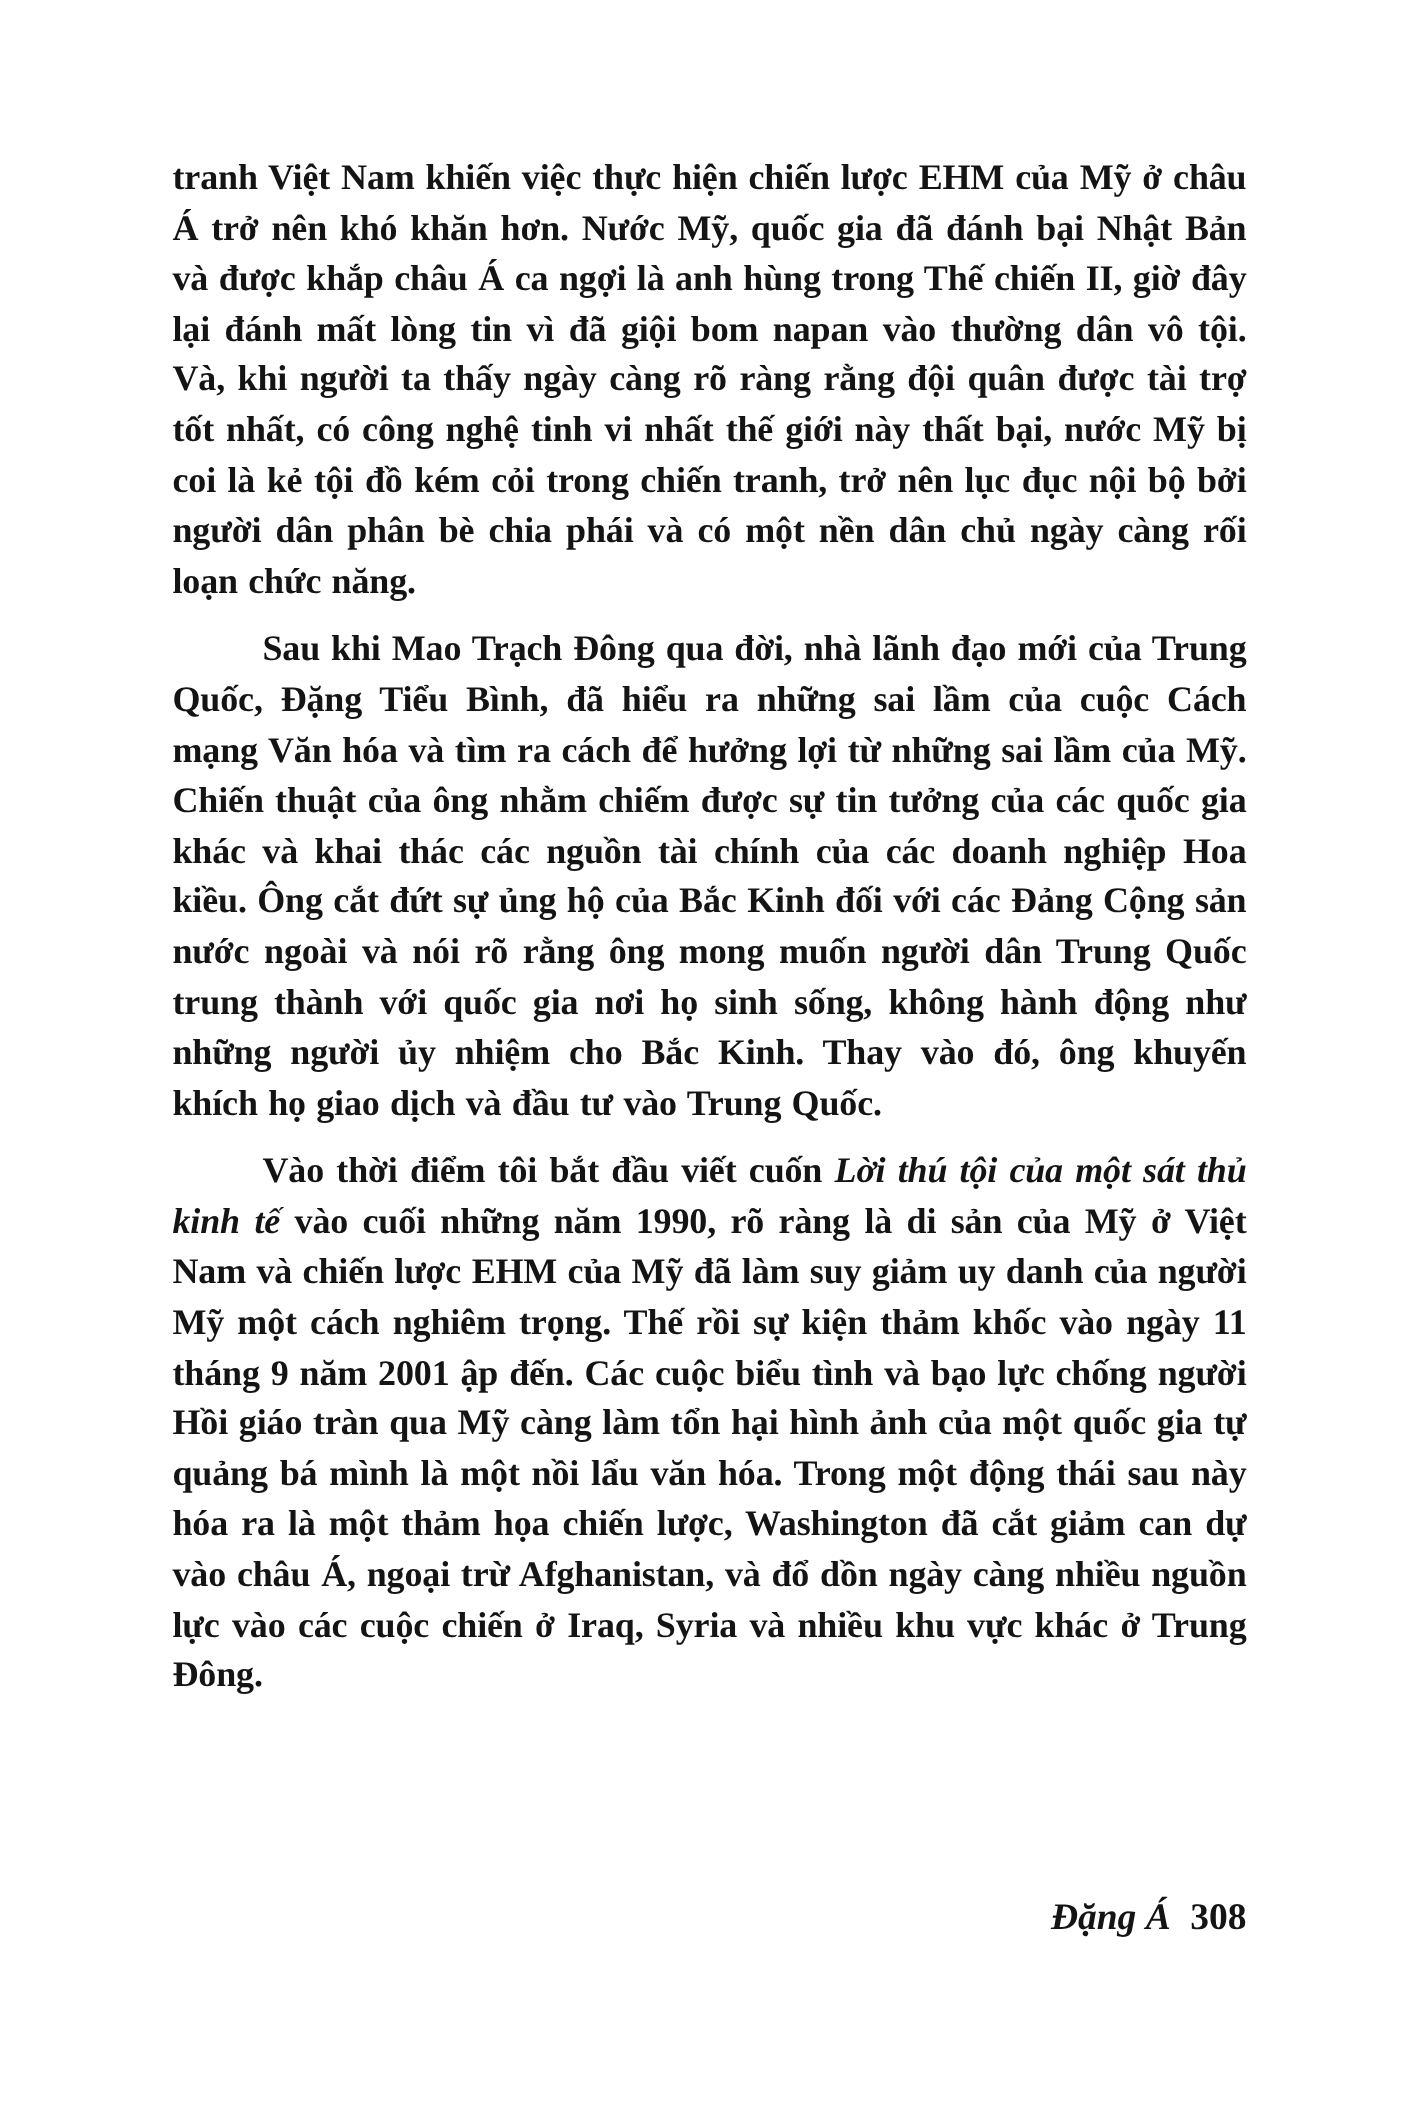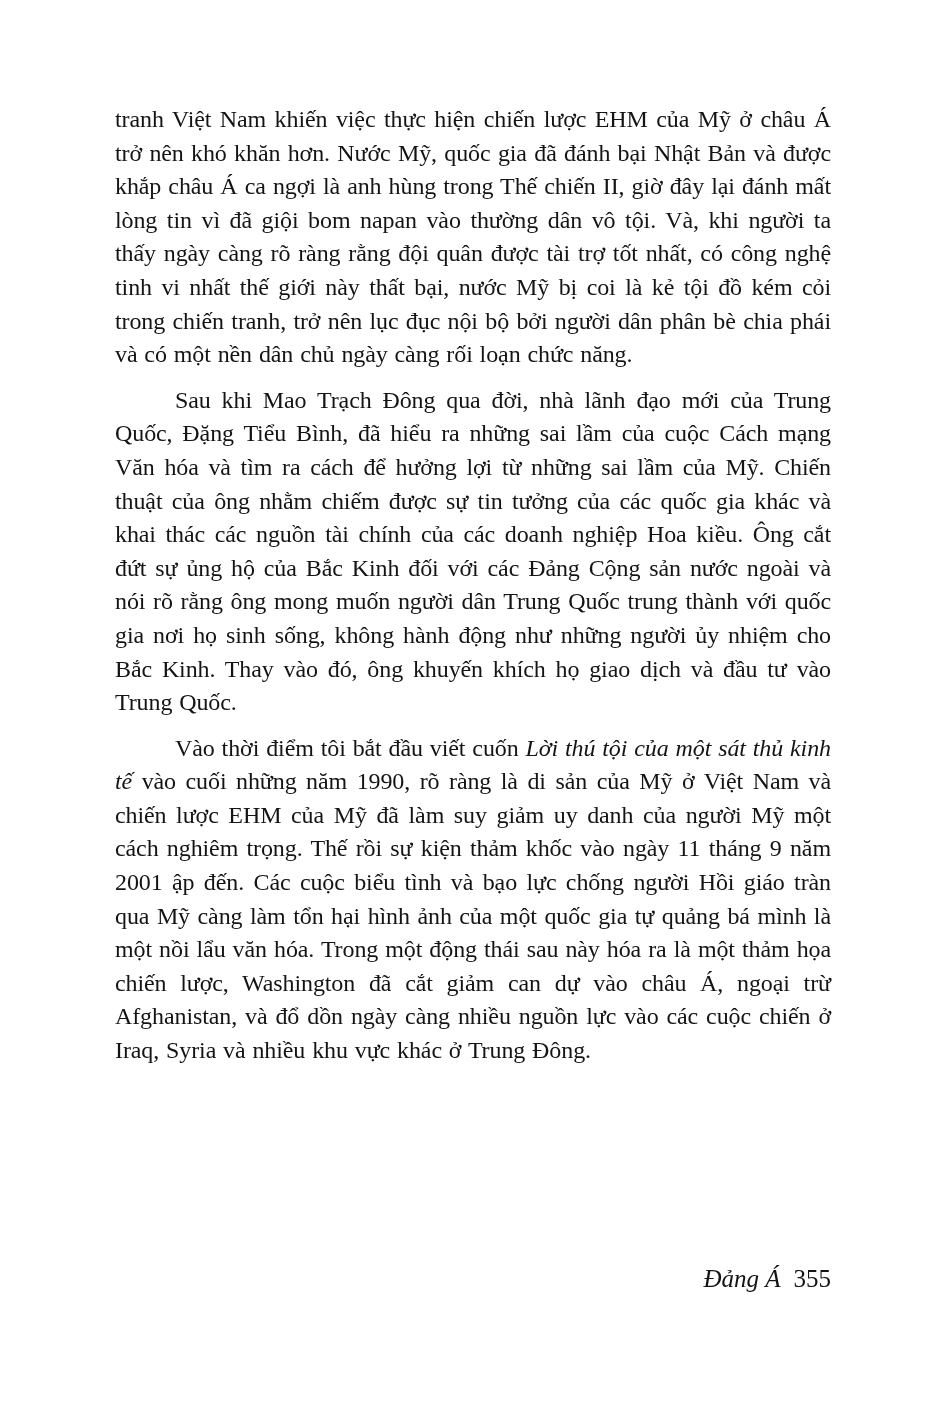--- a/index.html
+++ b/index.html
@@ -12,20 +12,21 @@
     height: 1417px;
     position: relative;
     font-family: "Liberation Serif", serif;
     color: #141414;
     overflow: hidden;
   }
   .book-page {
     position: absolute;
     inset: 0;
     background: #ffffff;
+    font-weight: bold;
   }
   .body-text {
     position: absolute;
     left: 115px;
     top: 103px;
     width: 716px;
   }
   .body-text p {
     margin: 0 0 12px 0;
     font-size: 24px;
@@ -65,15 +66,15 @@
 
     <p class="no-indent"><span>tranh Việt Nam khiến việc thực hiện chiến lược EHM của Mỹ ở châu Á trở nên khó khăn hơn. Nước Mỹ, quốc gia đã đánh bại Nhật Bản và được khắp châu Á ca ngợi là anh hùng trong Thế chiến II, giờ đây lại đánh mất lòng tin vì đã giội bom napan vào thường dân vô tội. Và, khi người ta thấy ngày càng rõ ràng rằng đội quân được tài trợ tốt nhất, có công nghệ tinh vi nhất thế giới này thất bại, nước Mỹ bị coi là kẻ tội đồ kém cỏi trong chiến tranh, trở nên lục đục nội bộ bởi người dân phân bè chia phái và có một nền dân chủ ngày càng rối loạn chức năng.</span></p>
 
     <p><span>Sau khi Mao Trạch Đông qua đời, nhà lãnh đạo mới của Trung Quốc, Đặng Tiểu Bình, đã hiểu ra những sai lầm của cuộc Cách mạng Văn hóa và tìm ra cách để hưởng lợi từ những sai lầm của Mỹ. Chiến thuật của ông nhằm chiếm được sự tin tưởng của các quốc gia khác và khai thác các nguồn tài chính của các doanh nghiệp Hoa kiều. Ông cắt đứt sự ủng hộ của Bắc Kinh đối với các Đảng Cộng sản nước ngoài và nói rõ rằng ông mong muốn người dân Trung Quốc trung thành với quốc gia nơi họ sinh sống, không hành động như những người ủy nhiệm cho Bắc Kinh. Thay vào đó, ông khuyến khích họ giao dịch và đầu tư vào Trung Quốc.</span></p>
 
     <p><span>Vào thời điểm tôi bắt đầu viết cuốn </span><span class="italic">Lời thú tội của một sát thủ kinh tế</span><span> vào cuối những năm 1990, rõ ràng là di sản của Mỹ ở Việt Nam và chiến lược EHM của Mỹ đã làm suy giảm uy danh của người Mỹ một cách nghiêm trọng. Thế rồi sự kiện thảm khốc vào ngày 11 tháng 9 năm 2001 ập đến. Các cuộc biểu tình và bạo lực chống người Hồi giáo tràn qua Mỹ càng làm tổn hại hình ảnh của một quốc gia tự quảng bá mình là một nồi lẩu văn hóa. Trong một động thái sau này hóa ra là một thảm họa chiến lược, Washington đã cắt giảm can dự vào châu Á, ngoại trừ Afghanistan, và đổ dồn ngày càng nhiều nguồn lực vào các cuộc chiến ở Iraq, Syria và nhiều khu vực khác ở Trung Đông.</span></p>
 
 
   </section>
 
-  <footer class="page-footer"><span class="italic">Đảng Á</span><span class="page-number">355</span></footer>
+  <footer class="page-footer"><span class="italic">Đặng Á</span><span class="page-number">308</span></footer>
 
 </main>
 
 </body></html>

